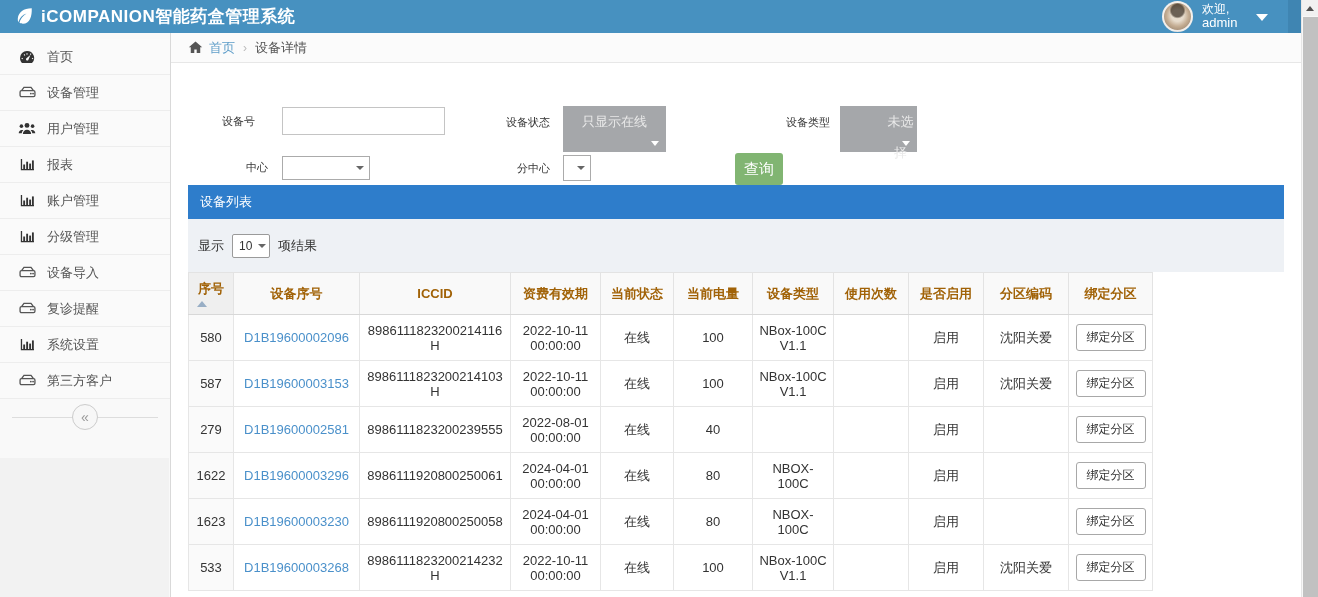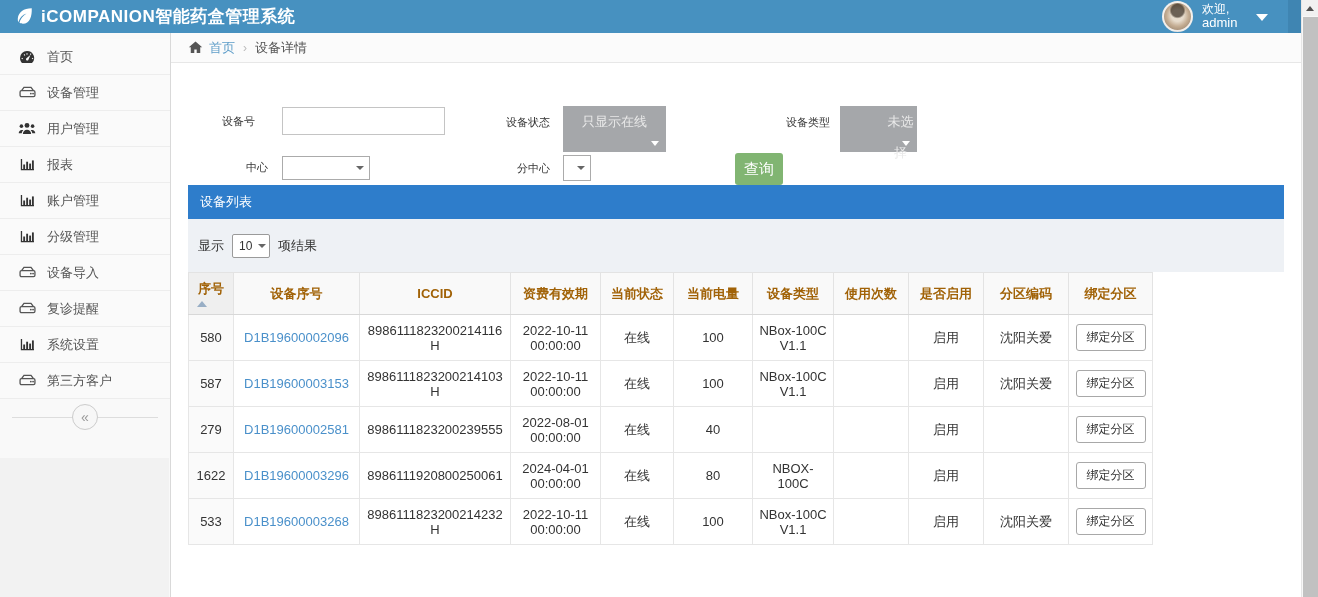--- a/index.html
+++ b/index.html
@@ -383,20 +383,33 @@
               <td>2024-04-01 00:00:00</td>
               <td>在线</td>
               <td>80</td>
               <td>NBOX-100C</td>
               <td></td>
               <td>启用</td>
               <td></td>
               <td><button class="bind-btn">绑定分区</button></td>
             </tr>
             <tr>
+              <td class="first">1623</td>
+              <td><a class="link">D1B19600003230</a></td>
+              <td>8986111920800250058</td>
+              <td>2024-04-01 00:00:00</td>
+              <td>在线</td>
+              <td>80</td>
+              <td>NBOX-100C</td>
+              <td></td>
+              <td>启用</td>
+              <td></td>
+              <td><button class="bind-btn">绑定分区</button></td>
+            </tr>
+            <tr>
               <td class="first">533</td>
               <td><a class="link">D1B19600003268</a></td>
               <td>8986111823200214232H</td>
               <td>2022-10-11 00:00:00</td>
               <td>在线</td>
               <td>100</td>
               <td>NBox-100C V1.1</td>
               <td></td>
               <td>启用</td>
               <td>沈阳关爱</td>

